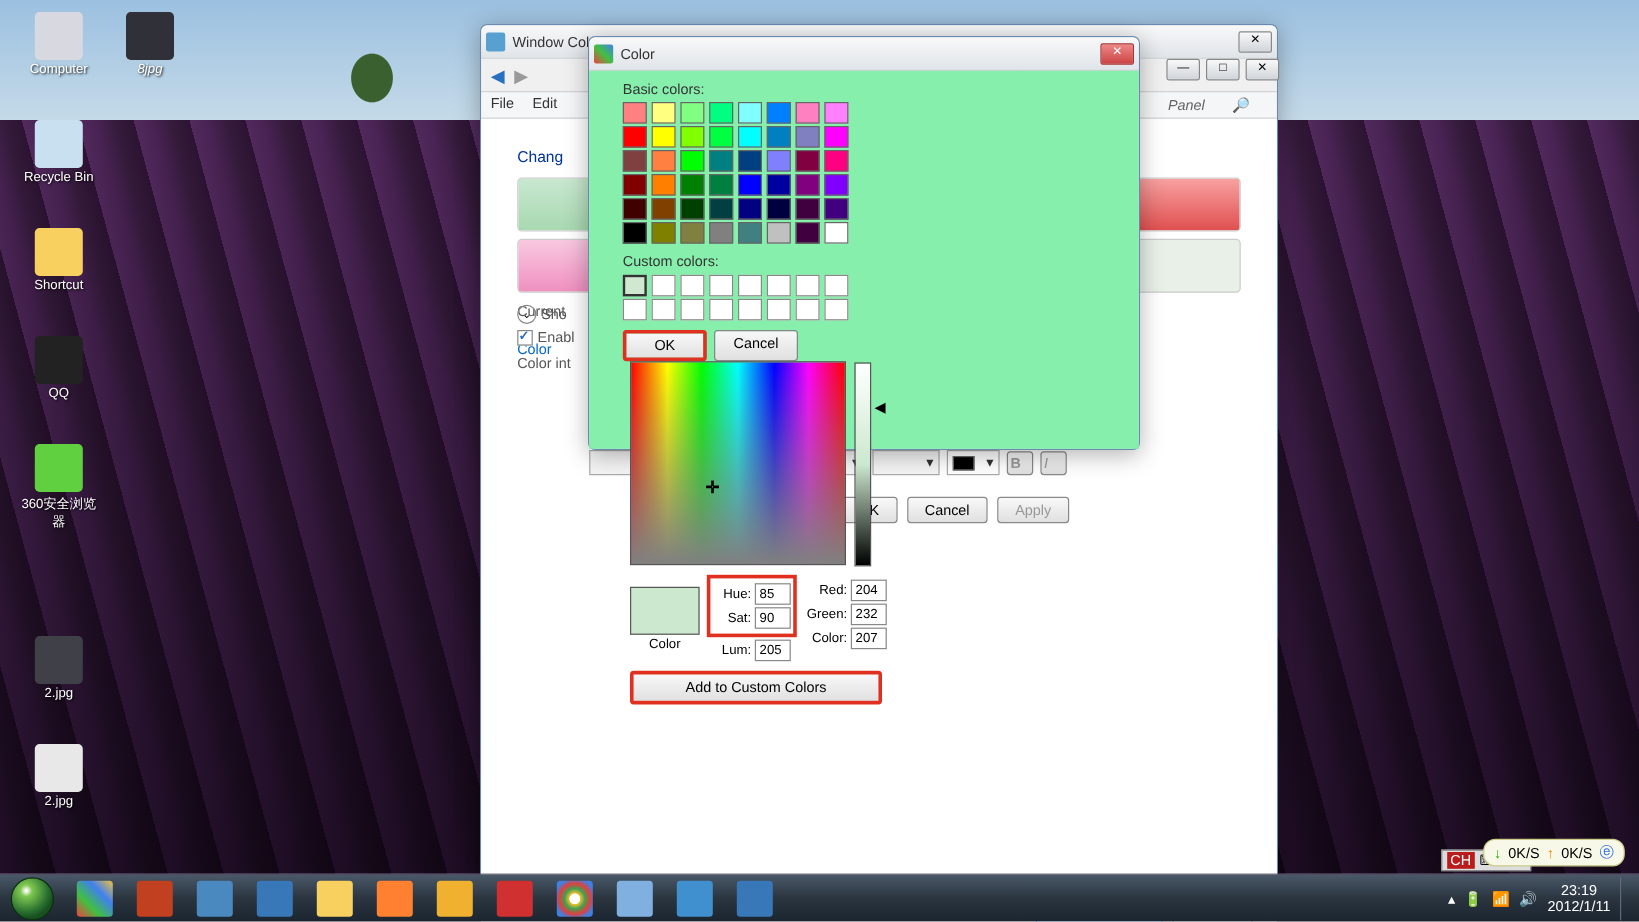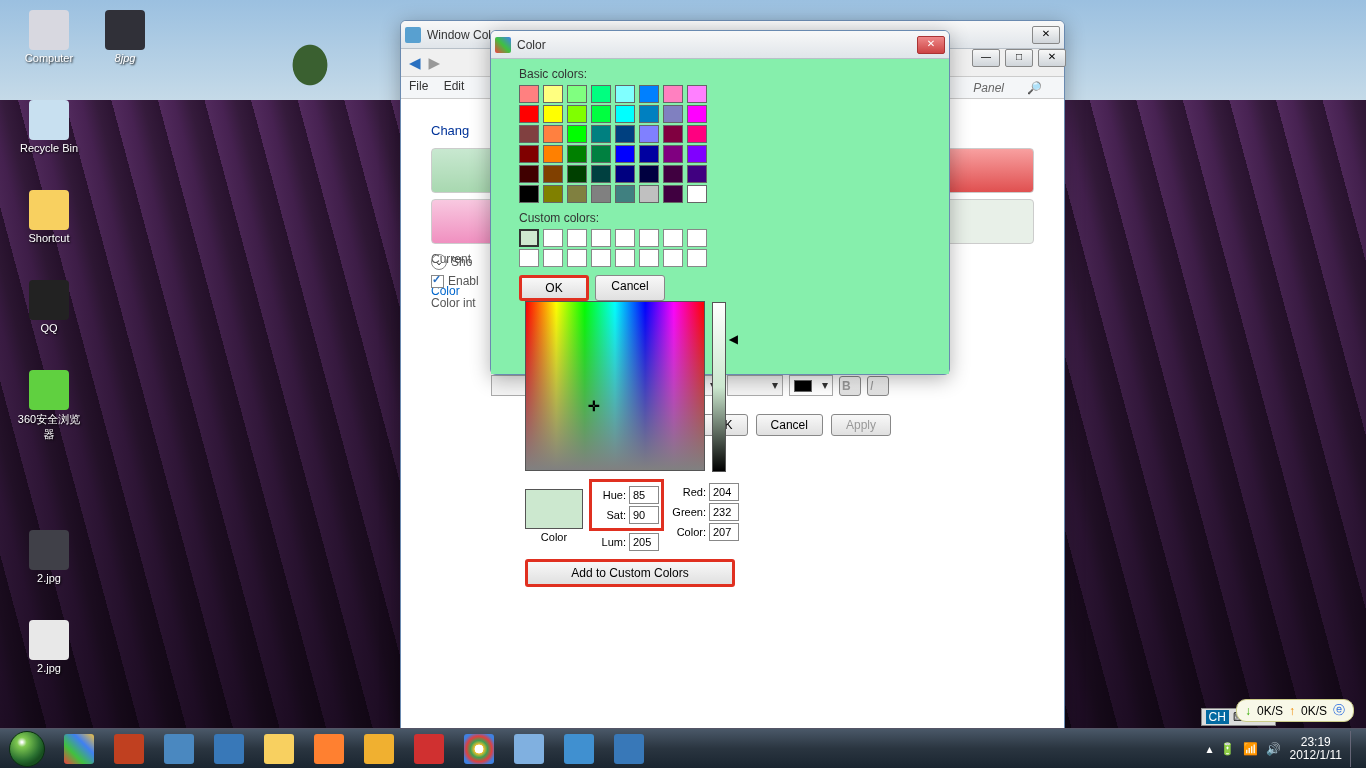--- a/index.html
+++ b/index.html
@@ -355,21 +355,21 @@
                 <input class="hsv-inp" value="207" style="">
               </div>
           </div>
         </div>
         <div class="btn red-highlight addcustom">Add to Custom Colors</div>
       </div>
     </div>
   </div>
 
   <div class="lang-bar">
-    <span style="background:#0369a1;color:#fff;padding:0 3px">CH</span>
+    <span style="background:#b91c1c;color:#fff;padding:0 3px">CH</span>
     <span>⌨</span>
     <span>?</span>
     <span>▾</span>
   </div>
 
   <div class="net-badge">
     <span style="color:#3a0">↓</span>
       <span>0K/S</span>
     <span style="color:#e80">↑</span>
       <span>0K/S</span>

